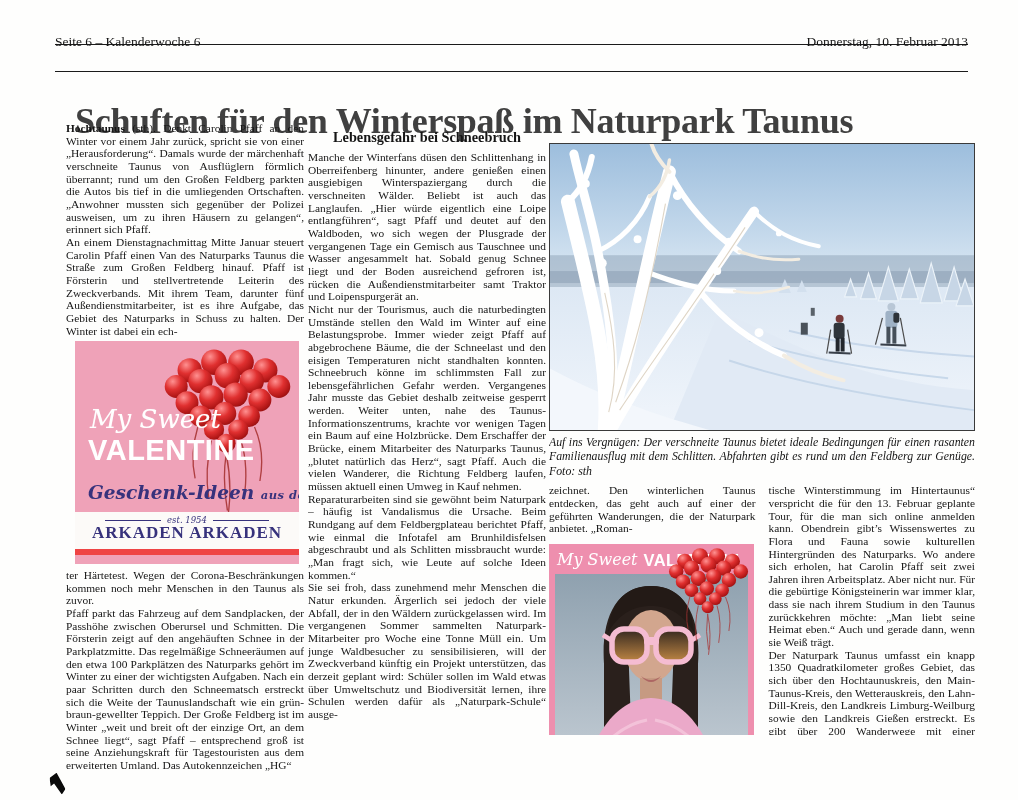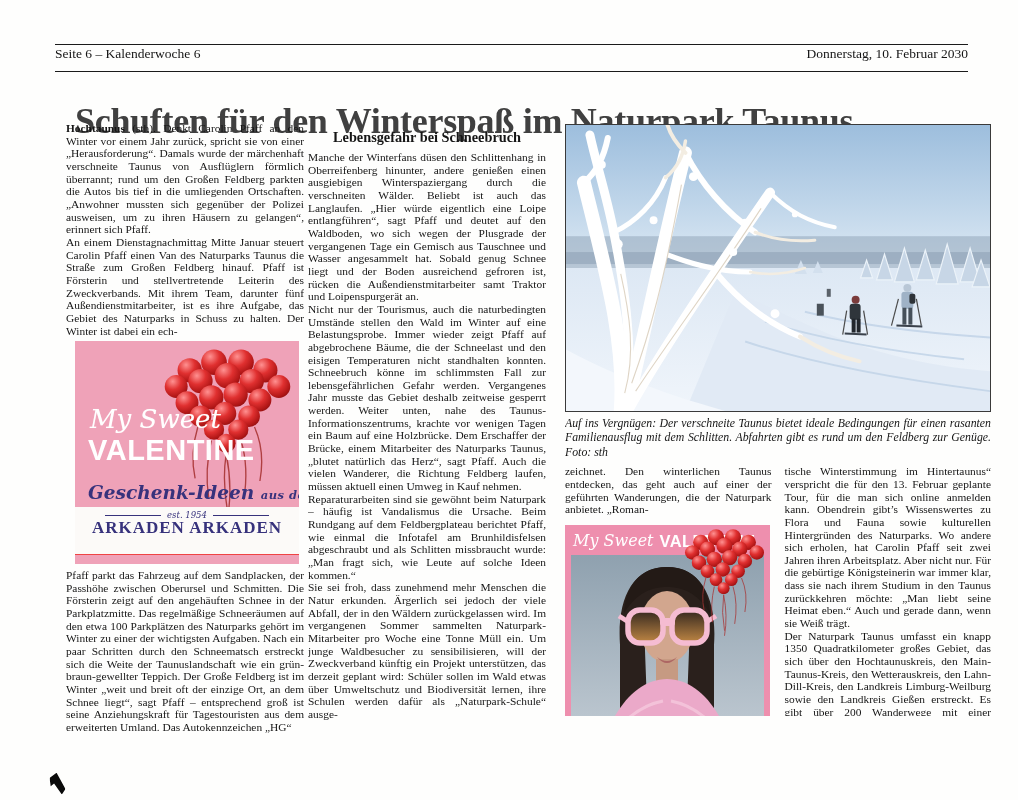--- a/index.html
+++ b/index.html
@@ -5,46 +5,46 @@
   html,body{margin:0;padding:0;}
   body{
     width:1018px;height:800px;position:relative;overflow:hidden;
     background:#fefefd;color:#151515;
     font-family:"Liberation Serif",serif;
     -webkit-font-smoothing:antialiased;
   }
   .rule{position:absolute;left:55px;width:913px;border-top:1.5px solid #1b1b1b;}
   #rule-top{top:44px;}
   #rule-bottom{top:71px;}
-  .masthead{position:absolute;left:55px;top:46px;width:913px;display:flex;justify-content:space-between;align-items:baseline;}
+  .masthead{position:absolute;left:55px;top:34px;width:913px;display:flex;justify-content:space-between;align-items:baseline;}
   .mh-side{font-size:13.5px;}
   .mh-center{font-size:13.8px;font-weight:bold;letter-spacing:.4px;}
   .headline{position:absolute;left:75px;top:76px;font-size:36px;font-weight:bold;letter-spacing:-.3px;white-space:nowrap;color:#404040;}
 
   .col{position:absolute;top:122px;height:674px;overflow:hidden;font-size:11.4px;line-height:12.65px;text-align:justify;}
   #col1{left:66px;width:238px;}
   #col2{left:308px;width:238px;}
   .body-p{margin:0;}
   .dateline{font-weight:bold;}
   .subhead{font-size:14.3px;font-weight:bold;text-align:center;margin:7px 0 6px;line-height:16px;}
 
   
   .ad1{position:relative;margin:4px 5px 5px 9px;width:224px;height:223px;background:#efa2b8;overflow:hidden;}
   .ad1-heart{position:absolute;right:4px;top:5px;width:135px;height:189px;}
   .ad1-script{position:absolute;left:15px;top:72px;font-style:italic;font-size:26px;color:#fff;font-family:"DejaVu Serif",serif;text-shadow:0 0 1px rgba(255,255,255,.4);}
   .ad1-name{position:absolute;left:13px;top:103px;font-family:"Liberation Sans",sans-serif;font-weight:bold;font-size:29px;letter-spacing:.5px;color:#fff;}
   .ad1-gift{position:absolute;left:13px;top:146px;color:#37327c;font-style:italic;font-weight:bold;font-size:18.5px;font-family:"DejaVu Serif",serif;white-space:nowrap;}
   .ad1-gift .suffix{font-size:11.5px;letter-spacing:.5px;}
-  .ad1-strip{position:absolute;left:0;bottom:9px;width:100%;background:#fcfaf8;border-bottom:1px solid #ef4444;padding:2px 0 20px;text-align:center;color:#37327c;}
+  .ad1-strip{position:absolute;left:0;bottom:9px;width:100%;background:#fcfaf8;border-bottom:6px solid #ef4444;padding:2px 0 10px;text-align:center;color:#37327c;}
   .est-line{font-size:8.5px;font-style:italic;display:flex;align-items:center;justify-content:center;gap:6px;font-family:"DejaVu Serif",serif;}
   .est-line::before,.est-line::after{content:"";width:56px;border-top:1px solid #37327c;}
   .store-name{font-size:17px;font-weight:bold;letter-spacing:1px;}
 
   
-  .right-region{position:absolute;left:549px;top:124px;width:426px;height:592px;overflow:hidden;margin-left:16px;}
+  .right-region{position:absolute;left:549px;top:143px;width:426px;height:592px;overflow:hidden;}
   .photo-frame{width:424px;height:286px;border:1.5px solid #3a3a3a;background:#dfe9f3;}
   .photo-frame svg{display:block;width:100%;height:100%;}
   .caption{margin-top:4px;font-style:italic;font-size:11.8px;line-height:14.4px;text-align:justify;}
   .right-cols{display:flex;gap:13px;margin-top:6px;}
   .rcol{width:206.5px;font-size:11.4px;line-height:12.65px;text-align:justify;}
 
   
   .ad2{position:relative;margin-top:9px;width:205px;height:281px;background:#ee8fae;}
   .ad2-head{position:absolute;left:8px;top:4px;right:6px;height:24px;display:flex;align-items:center;gap:6px;color:#fff;z-index:2;}
   .ad2-script{font-style:italic;font-size:16px;font-family:"DejaVu Serif",serif;}
@@ -112,21 +112,21 @@
       <circle cx="40" cy="62" r="7.5" fill="url(#balGrad)"></circle>
       <circle cx="58" cy="62" r="7.5" fill="url(#balGrad)"></circle>
       <circle cx="49" cy="72" r="7" fill="url(#balGrad)"></circle>
     </g>
   </defs>
 </svg>
 
 <div class="rule" id="rule-top"></div>
 <div class="masthead">
   <span class="mh-side">Seite 6 – Kalenderwoche 6</span>
-  <span class="mh-side">Donnerstag, 10. Februar 2030</span>
+  <span class="mh-side">Donnerstag, 10. Februar 2013</span>
 </div>
 <div class="rule" id="rule-bottom"></div>
 
 <h1 class="headline">Schuften für den Winterspaß im Naturpark Taunus</h1>
 
 <div class="col" id="col1">
   <p class="body-p">
     <b class="dateline">Hochtaunus</b><span> (sth). </span><span>Denkt Carolin Pfaff an den Winter vor einem Jahr zurück, spricht sie von einer „Herausforderung“. Damals wurde der märchenhaft verschneite Taunus von Ausflüglern förmlich überrannt; rund um den Großen Feldberg parkten die Autos bis tief in die umliegenden Ortschaften. „Anwohner mussten sich gegenüber der Polizei ausweisen, um zu ihren Häusern zu gelangen“, erinnert sich Pfaff.</span>
   </p>
   <p class="body-p">An einem Dienstagnachmittag Mitte Januar steuert Carolin Pfaff einen Van des Naturparks Taunus die Straße zum Großen Feldberg hinauf. Pfaff ist Försterin und stellvertretende Leiterin des Zweckverbands. Mit ihrem Team, darunter fünf Außendienstmitarbeiter, ist es ihre Aufgabe, das Gebiet des Naturparks in Schuss zu halten. Der Winter ist dabei ein ech-</p>
@@ -140,20 +140,21 @@
     <div class="ad1-gift">
       <span>Geschenk-Ideen</span>
       <span class="suffix">aus den</span>
     </div>
     <div class="ad1-strip">
       <div class="est-line">est. 1954</div>
       <div class="store-name">ARKADEN ARKADEN</div>
     </div>
   </div>
 
+  <p class="body-p">ter Härtetest. Wegen der Corona-Beschränkungen kommen noch mehr Menschen in den Taunus als zuvor.</p>
   <p class="body-p">Pfaff parkt das Fahrzeug auf dem Sandplacken, der Passhöhe zwischen Oberursel und Schmitten. Die Försterin zeigt auf den angehäuften Schnee in der Parkplatzmitte. Das regelmäßige Schneeräumen auf den etwa 100 Parkplätzen des Naturparks gehört im Winter zu einer der wichtigsten Aufgaben. Nach ein paar Schritten durch den Schneematsch erstreckt sich die Weite der Taunuslandschaft wie ein grün-braun-gewellter Teppich. Der Große Feldberg ist im Winter „weit und breit oft der einzige Ort, an dem Schnee liegt“, sagt Pfaff – entsprechend groß ist seine Anziehungskraft für Tagestouristen aus dem erweiterten Umland. Das Autokennzeichen „HG“</p>
 </div>
 
 <div class="col" id="col2">
   <div class="subhead">Lebensgefahr bei Schneebruch</div>
   <p class="body-p">Manche der Winterfans düsen den Schlittenhang in Oberreifenberg hinunter, andere genießen einen ausgiebigen Winterspaziergang durch die verschneiten Wälder. Beliebt ist auch das Langlaufen. „Hier würde eigentlich eine Loipe entlangführen“, sagt Pfaff und deutet auf den Waldboden, wo sich wegen der Plusgrade der vergangenen Tage ein Gemisch aus Tauschnee und Wasser angesammelt hat. Sobald genug Schnee liegt und der Boden ausreichend gefroren ist, rücken die Außendienstmitarbeiter samt Traktor und Loipenspurgerät an.</p>
   <p class="body-p">Nicht nur der Tourismus, auch die naturbedingten Umstände stellen den Wald im Winter auf eine Belastungsprobe. Immer wieder zeigt Pfaff auf abgebrochene Bäume, die der Schneelast und den eisigen Temperaturen nicht standhalten konnten. Schneebruch könne im schlimmsten Fall zur lebensgefährlichen Gefahr werden. Vergangenes Jahr musste das Gebiet deshalb zeitweise gesperrt werden. Weiter unten, nahe des Taunus-Informationszentrums, krachte vor wenigen Tagen ein Baum auf eine Holzbrücke. Dem Erschaffer der Brücke, einem Mitarbeiter des Naturparks Taunus, „blutet natürlich das Herz“, sagt Pfaff. Auch die vielen Wanderer, die Richtung Feldberg laufen, müssen aktuell einen Umweg in Kauf nehmen.</p>
   <p class="body-p">Reparaturarbeiten sind sie gewöhnt beim Naturpark – häufig ist Vandalismus die Ursache. Beim Rundgang auf dem Feldbergplateau berichtet Pfaff, wie einmal die Infotafel am Brunhildisfelsen abgeschraubt und als Schlitten missbraucht wurde: „Man fragt sich, wie Leute auf solche Ideen kommen.“</p>
   <p class="body-p">Sie sei froh, dass zunehmend mehr Menschen die Natur erkunden. Ärgerlich sei jedoch der viele Abfall, der in den Wäldern zurückgelassen wird. Im vergangenen Sommer sammelten Naturpark-Mitarbeiter pro Woche eine Tonne Müll ein. Um junge Waldbesucher zu sensibilisieren, will der Zweckverband künftig ein Projekt unterstützen, das derzeit geplant wird: Schüler sollen im Wald etwas über Umweltschutz und Biodiversität lernen, ihre Schulen werden dafür als „Naturpark-Schule“ ausge-</p>
 </div>

